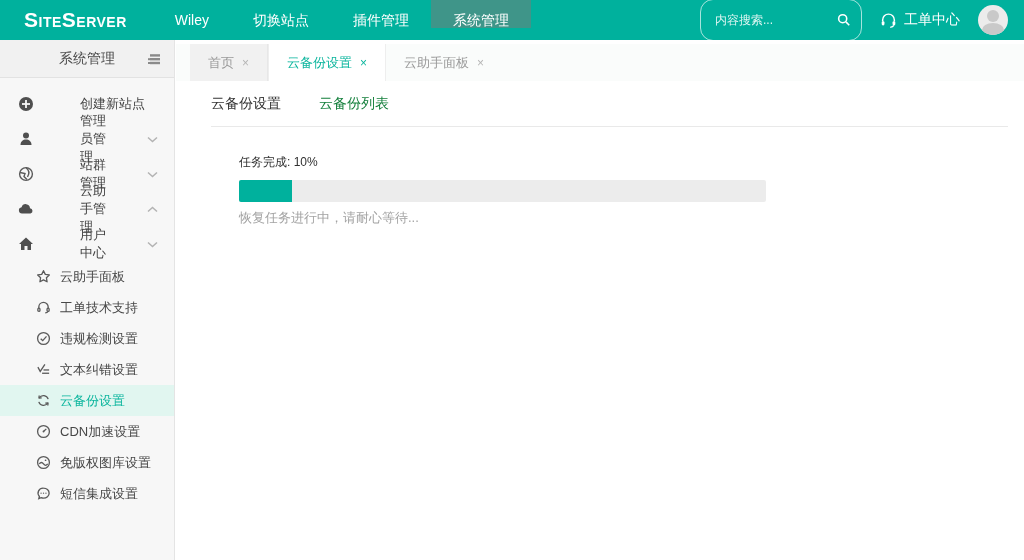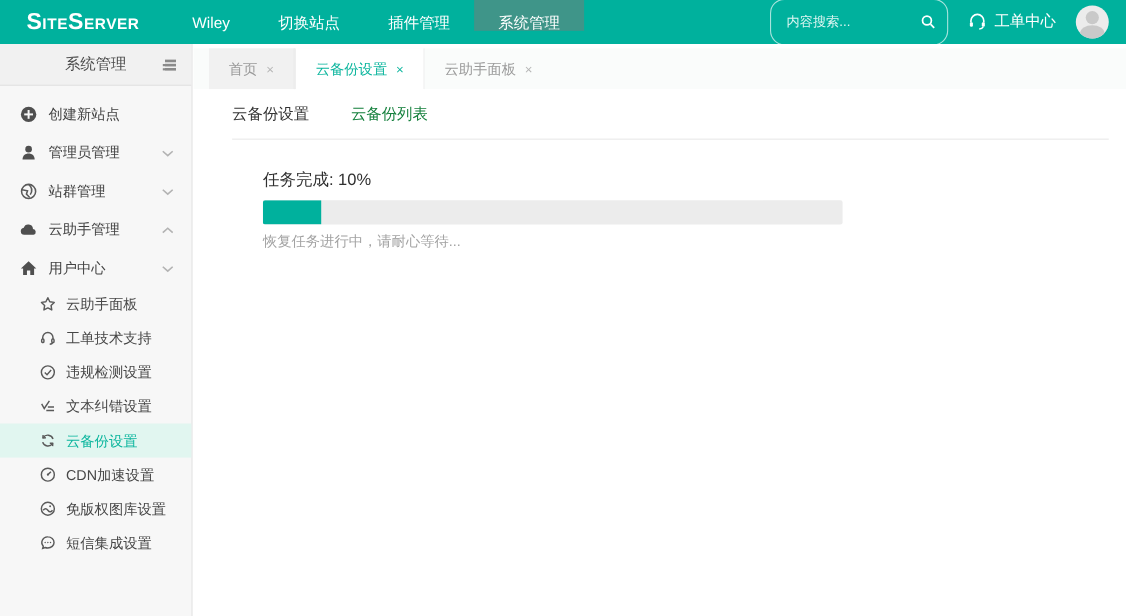--- a/index.html
+++ b/index.html
@@ -18,39 +18,39 @@
     font-size:14px; cursor:pointer; }
   .topnav-item.active { background:#3f9589; }
   .topbar-right { margin-left:auto; display:flex; align-items:center; gap:18px;
     padding-right:16px; }
   .searchbox { width:162px; height:42px; border:1px solid rgba(255,255,255,.65);
     border-radius:13px; display:flex; align-items:center; padding:0 10px 0 14px; }
   .searchbox input { flex:1; background:transparent; border:none; outline:none;
     color:#fff; font-size:12px; width:110px;
     font-family:"Liberation Sans","DejaVu Sans",sans-serif; }
   .searchbox input::placeholder { color:#eafaf7; opacity:.95; }
-  .ticket { display:flex; align-items:flex-start; gap:7px; color:#fff; font-size:14px;
+  .ticket { display:flex; align-items:flex-end; gap:7px; color:#fff; font-size:14px;
     cursor:pointer; }
   .avatar { width:30px; height:30px; border-radius:50%; background:#ececec;
     position:relative; overflow:hidden; cursor:pointer; }
   .avatar .head { position:absolute; left:9px; top:5px; width:12px; height:12px;
     border-radius:50%; background:#c9c9c9; }
   .avatar .body { position:absolute; left:4px; top:18px; width:22px; height:14px;
     border-radius:50% 50% 0 0; background:#c9c9c9; }
 
   
   .sidebar { position:absolute; left:0; top:40px; width:175px; height:520px;
     background:#f7f7f7; border-right:1px solid #e4e4e4; }
   .side-header { height:38px; background:#f1f1f1; border-bottom:1px solid #e2e2e2;
     display:flex; align-items:center; justify-content:center; position:relative; }
   .side-title { font-size:14px; color:#4a4a4a; }
   .side-collapse { position:absolute; right:12px; top:11px; cursor:pointer; }
   .menu { padding-top:8px; }
   .menu-item { height:35px; display:flex; align-items:center; padding:0 10px 0 18px;
-    font-size:13px; color:#424242; cursor:pointer; position:relative; }
+    font-size:13px; color:#424242; cursor:pointer; position:relative;gap:36px; }
   .menu-item .m-icon { width:16px; height:16px; margin-right:10px; flex:0 0 16px;
     display:flex; align-items:center; justify-content:center; }
   .menu-item .chev { margin-left:auto; margin-right:6px; }
   .submenu-item { height:31px; display:flex; align-items:center;
     padding:0 10px 0 35px; font-size:13px; color:#474747; cursor:pointer; }
   .submenu-item .m-icon { width:16px; height:16px; margin-right:9px; flex:0 0 16px;
     display:flex; align-items:center; justify-content:center; }
   .submenu-item.active { background:#e1f6f0; color:#0db69e; }
   svg.ic { stroke:#5a5a5a; fill:none; stroke-width:1.4; }
   svg.ic-fill { fill:#5a5a5a; stroke:none; }
@@ -68,21 +68,21 @@
   .tab.active { background:#fff; color:#0db69e; border-right:1px solid #eee;
     border-left:1px solid #eee; }
   .tab.active .close { color:#0db69e; }
   .tab.plain { background:transparent; border-right:none; }
   .content { padding:0 35px; }
   .subtabs { display:flex; gap:38px; padding:14px 0 13px 0;
     border-bottom:1px solid #e9e9e9; }
   .subtab { font-size:14px; color:#333; cursor:pointer; }
   .subtab.secondary { color:#15803d; }
   .progress-block { margin:27px 0 0 28px; width:527px; }
-  .progress-label { font-size:15px; color:#303030; margin-bottom:9px; }
+  .progress-label { font-size:12px; color:#303030; margin-bottom:9px; }
   .progress-track { width:527px; height:22px; background:#ececec;
     border-radius:2px; overflow:hidden; }
   .progress-fill { height:100%; background:#00b19d; width:10%; }
   .progress-status { margin-top:7px; font-size:13px; color:#a3a3a3; }
 </style>
 </head>
 <body>
 
 <div class="topbar">
   <div class="logo">

